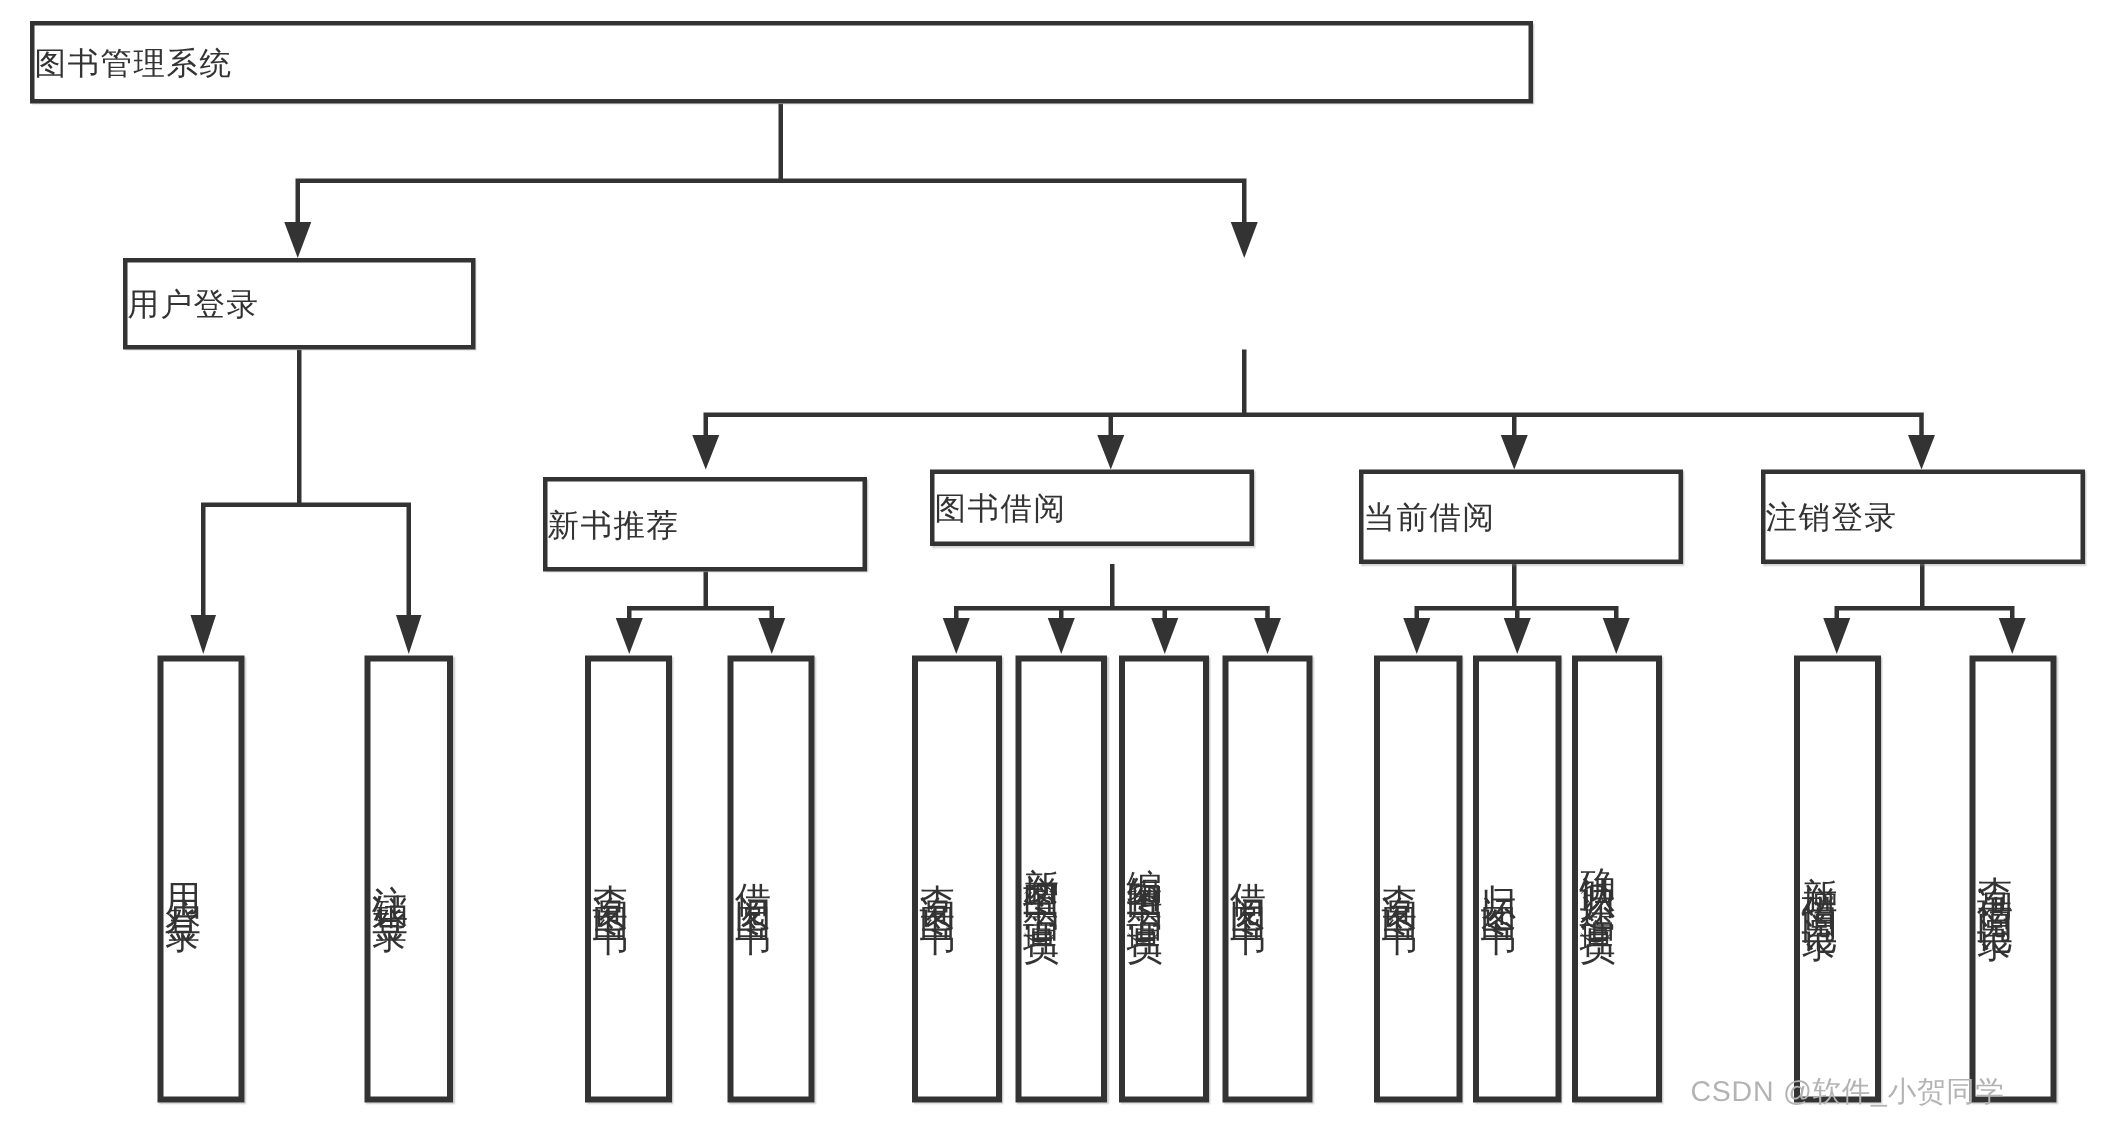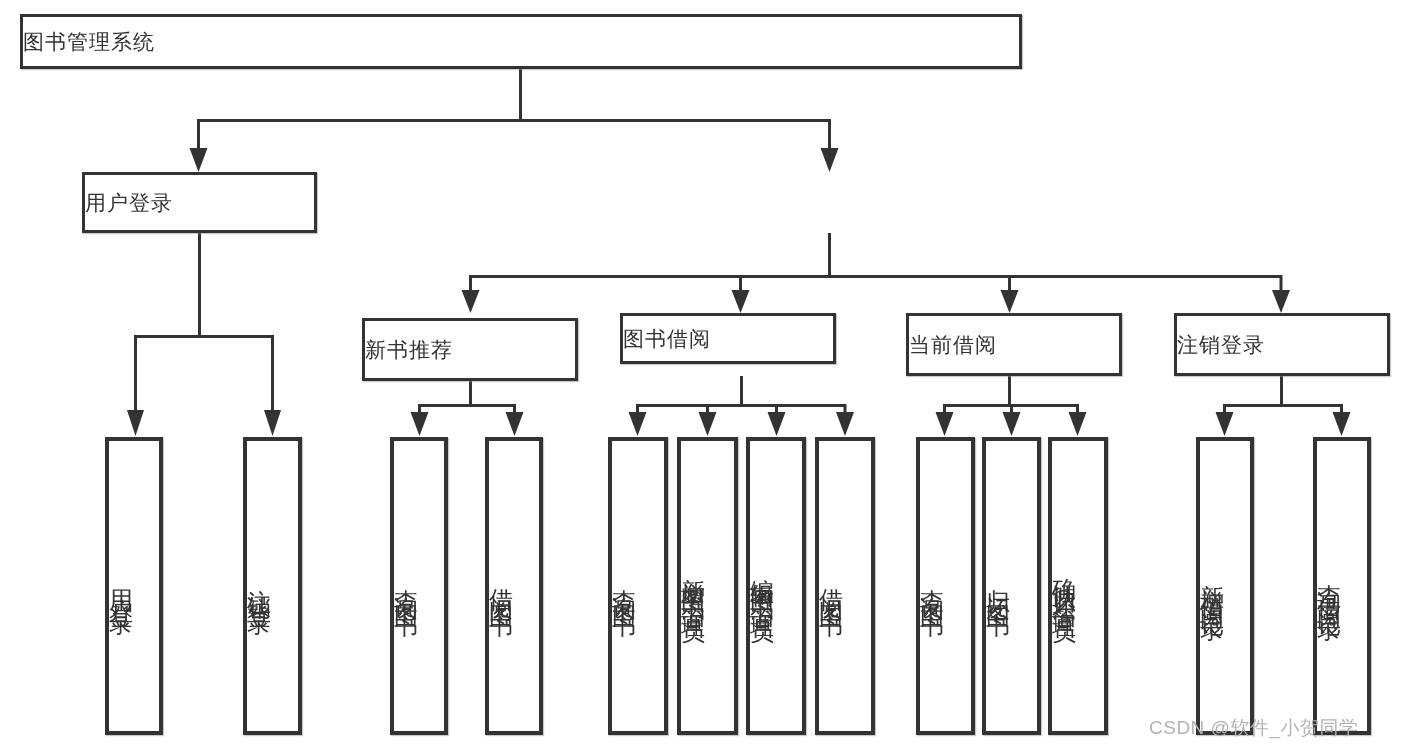--- a/index.html
+++ b/index.html
@@ -15,21 +15,21 @@
   }
   .leaf{border-width:4px;}
   .leaf span{
     writing-mode:vertical-rl;text-orientation:mixed;
     font-size:24px;line-height:1;letter-spacing:8px;
   }
   #connectors{position:absolute;left:0;top:0;z-index:0;}
   .box{z-index:1;}
   #watermark{
     position:absolute;left:1127px;top:715px;z-index:5;
-    font-size:19px;letter-spacing:.5px;color:#b3b3b3;white-space:nowrap;margin-left:22px;
+    font-size:19px;letter-spacing:.5px;color:#b3b3b3;white-space:nowrap;
   }
 </style>
 </head>
 <body>
 
 <div id="canvas">
 
   <svg id="connectors" width="1405" height="747" viewBox="0 0 1405 747">
     <g fill="none" stroke="#333" stroke-width="3">
       <path d="M520.5 69 V120 M197 120.5 H831 M198.5 119 V150 M829.5 119 V150"></path>

